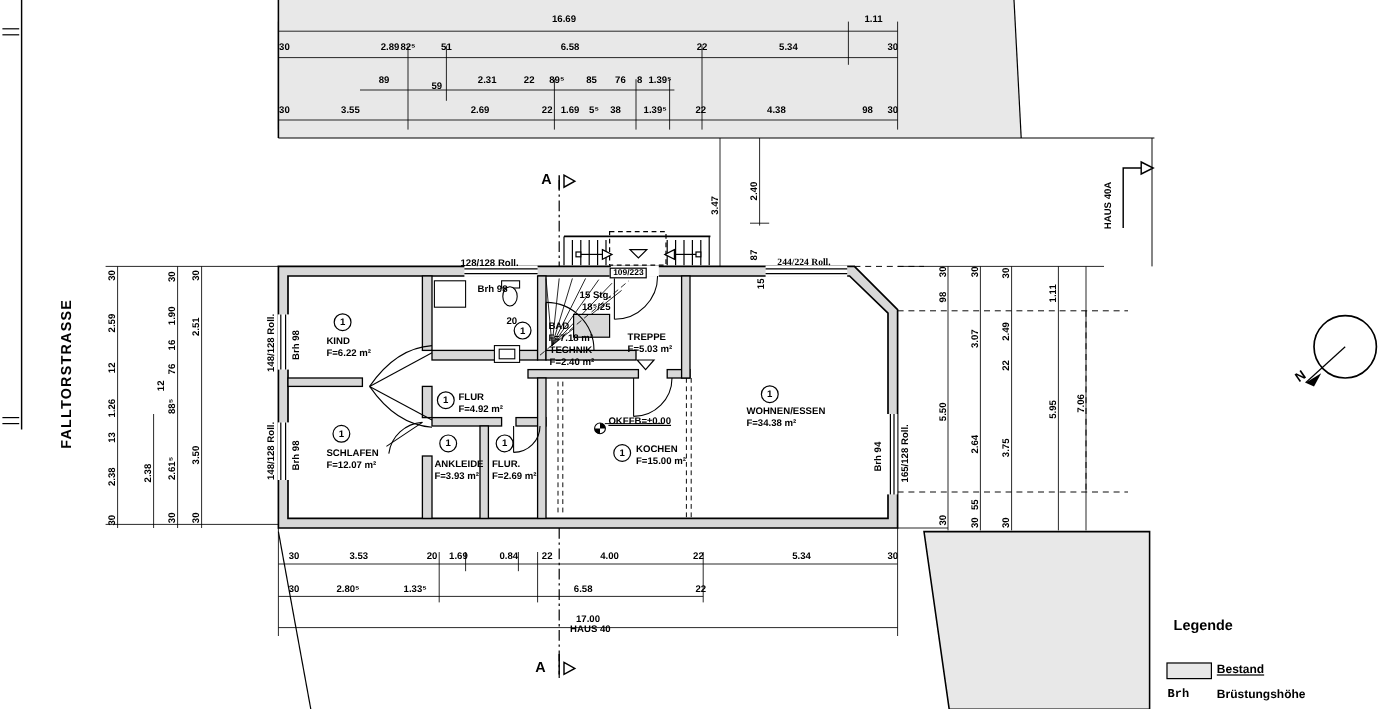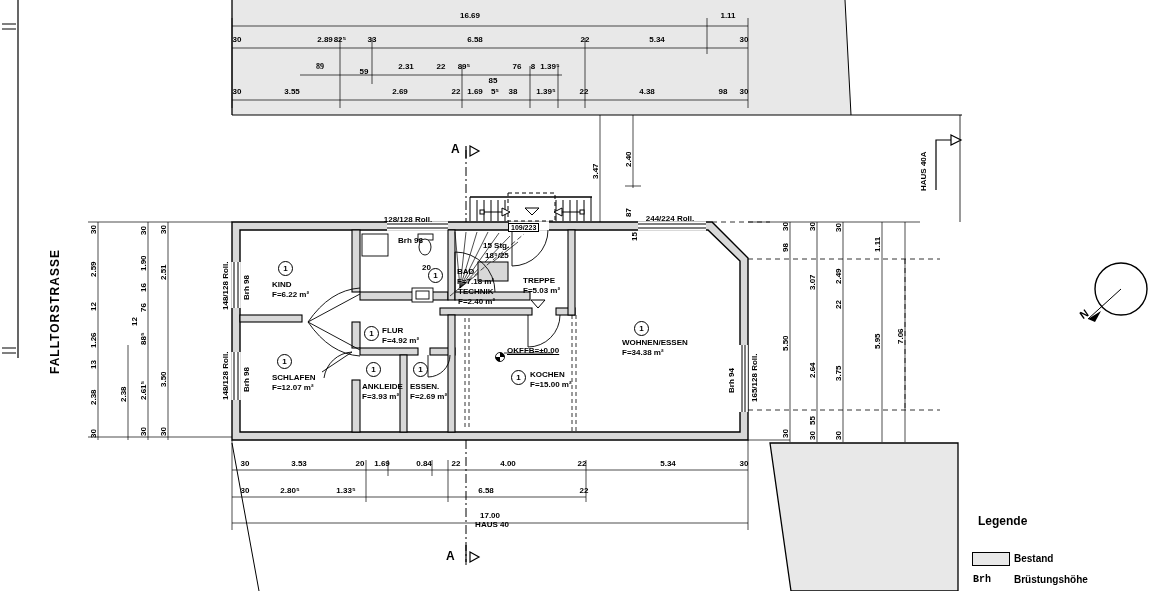--- a/index.html
+++ b/index.html
@@ -235,31 +235,31 @@
   </g>
 </svg>
 
 <span class="vdim big" style="left:48px;top:374px;">FALLTORSTRASSE</span>
 
 <span class="dim" style="left:470px;top:11px;">16.69</span>
 <span class="dim" style="left:728px;top:11px;">1.11</span>
 <span class="dim" style="left:237px;top:35px;">30</span>
 <span class="dim" style="left:289px;top:35px;margin-left:36px;">2.89</span>
 <span class="dim" style="left:340px;top:35px;">82⁵</span>
-<span class="dim" style="left:372px;top:35px;">33</span>
+<span class="dim" style="left:372px;top:35px;">51</span>
 <span class="dim" style="left:475px;top:35px;">6.58</span>
 <span class="dim" style="left:585px;top:35px;">22</span>
 <span class="dim" style="left:657px;top:35px;">5.34</span>
 <span class="dim" style="left:744px;top:35px;">30</span>
-<span class="dim" style="left:320px;top:62px;font-family:Liberation Serif, serif;">89</span>
+<span class="dim" style="left:320px;top:62px;">89</span>
 <span class="dim" style="left:364px;top:46px;margin-top:21px;">59</span>
 <span class="dim" style="left:406px;top:62px;">2.31</span>
 <span class="dim" style="left:441px;top:62px;">22</span>
 <span class="dim" style="left:464px;top:62px;">89⁵</span>
-<span class="dim" style="left:493px;top:76px;">85</span>
+<span class="dim" style="left:493px;top:62px;">85</span>
 <span class="dim" style="left:517px;top:62px;">76</span>
 <span class="dim" style="left:533px;top:62px;">8</span>
 <span class="dim" style="left:550px;top:62px;">1.39⁵</span>
 <span class="dim" style="left:237px;top:87px;">30</span>
 <span class="dim" style="left:292px;top:87px;">3.55</span>
 <span class="dim" style="left:400px;top:87px;">2.69</span>
 <span class="dim" style="left:456px;top:87px;">22</span>
 <span class="dim" style="left:475px;top:87px;">1.69</span>
 <span class="dim" style="left:495px;top:87px;">5⁵</span>
 <span class="dim" style="left:513px;top:87px;">38</span>
@@ -330,21 +330,21 @@
 <span class="vdim" style="left:624px;top:167px;">2.40</span>
 <span class="vdim" style="left:624px;top:217px;">87</span>
 <span class="vdim" style="left:630px;top:241px;">15</span>
 
 <span class="sec" style="left:451px;top:142px;">A</span>
 <span class="sec" style="left:446px;top:549px;">A</span>
 
 <span class="vdim" style="left:919px;top:191px;">HAUS 40A</span>
 
 <span class="dim" style="left:408px;top:215px;">128/128 Roll.</span>
-<span class="dim" style="left:670px;top:214px;">244/224 Roll.</span>
+<span class="dim" style="left:670px;top:214px;font-family:Liberation Serif, serif;">244/224 Roll.</span>
 <span class="vdim" style="left:221px;top:310px;">148/128 Roll.</span>
 <span class="vdim" style="left:221px;top:400px;">148/128 Roll.</span>
 <span class="vdim" style="left:750px;top:402px;">165/128 Roll.</span>
 <span class="vdim" style="left:242px;top:300px;">Brh 98</span>
 <span class="vdim" style="left:242px;top:392px;">Brh 98</span>
 <span class="vdim" style="left:727px;top:393px;">Brh 94</span>
 <span class="lbl" style="left:398px;top:236px;">Brh 98</span>
 <span class="lbl" style="left:422px;top:263px;">20</span>
 <span class="lbl" style="left:508px;top:223px;background:#fff;border:1px solid #000;padding:0 2px;font-size:7px;">109/223</span>
 
@@ -373,32 +373,32 @@
 
 <span class="circ" style="left:277px;top:354px;">1</span>
 <span class="room" style="left:272px;top:373px;">SCHLAFEN</span>
 <span class="room" style="left:272px;top:383px;">F=12.07 m²</span>
 
 <span class="circ" style="left:366px;top:362px;">1</span>
 <span class="room" style="left:362px;top:382px;">ANKLEIDE</span>
 <span class="room" style="left:362px;top:392px;">F=3.93 m²</span>
 
 <span class="circ" style="left:413px;top:362px;">1</span>
-<span class="room" style="left:410px;top:382px;">ESSEN.</span>
+<span class="room" style="left:410px;top:382px;">FLUR.</span>
 <span class="room" style="left:410px;top:392px;">F=2.69 m²</span>
 
 <span class="circ" style="left:364px;top:326px;">1</span>
 <span class="room" style="left:382px;top:326px;">FLUR</span>
 <span class="room" style="left:382px;top:336px;">F=4.92 m²</span>
 
 <span class="circ" style="left:511px;top:370px;">1</span>
 <span class="room" style="left:530px;top:370px;">KOCHEN</span>
 <span class="room" style="left:530px;top:380px;">F=15.00 m²</span>
 
 <span class="lbl" style="left:1080px;top:308px;font-size:11px;transform:rotate(-35deg);">N</span>
 
 <span class="leg-title" style="left:978px;top:514px;">Legende</span>
 <span style="position:absolute;left:972px;top:552px;width:36px;height:12px;background:#e8e8e8;border:1.5px solid #000;"></span>
-<span class="leg-item" style="left:1014px;top:553px;">Bestand</span>
+<span class="leg-item" style="left:1014px;top:553px;text-decoration:underline;">Bestand</span>
 <span class="leg-item" style="left:973px;top:574px;font-family:Liberation Mono, monospace;">Brh</span>
 <span class="leg-item" style="left:1014px;top:574px;">Brüstungshöhe</span>
 
 </div>
 
 </body></html>

